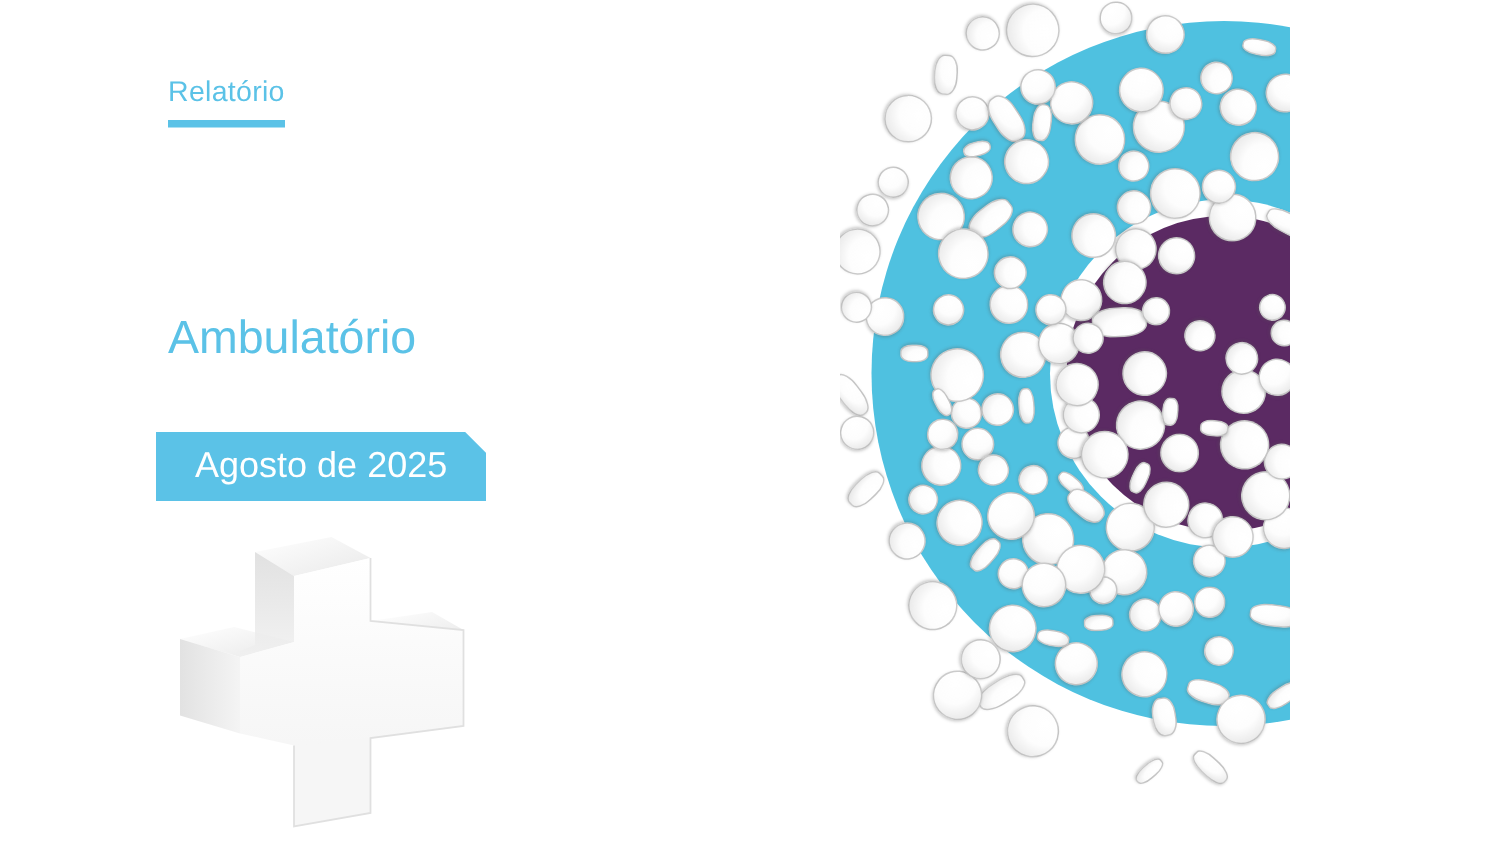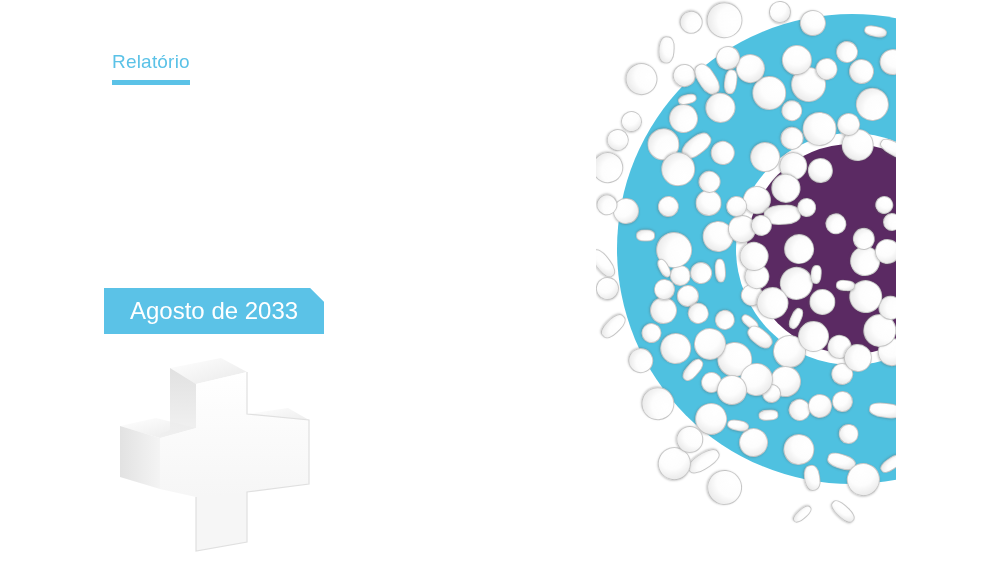--- a/index.html
+++ b/index.html
@@ -9,21 +9,20 @@
   }
   body {
     font-family: "Liberation Sans", sans-serif;
   }
   .cover {
     position: relative;
     width: 860px;
     height: 563px;
     background: #ffffff;
     overflow: hidden;
-    padding-left: 36px;
   }
 
   
   .graphic {
     position: absolute;
     top: 0;
     right: 0;
     width: 300px;
     height: 563px;
     overflow: hidden;
@@ -275,22 +274,23 @@
         <div class="pill" style="left:143.8px;top:242.0px;width:26.6px;height:26.6px;border-radius:50%;transform:rotate(113deg);"></div>
         <div class="pill" style="left:24.5px;top:110.9px;width:18.9px;height:18.9px;border-radius:50%;transform:rotate(24deg);"></div>
       </div>
   </div>
 
   <div class="eyebrow-wrap">
     <div class="eyebrow">Relatório</div>
     <div class="eyebrow-rule"></div>
   </div>
 
-
-  <div class="date-badge">Agosto de 2033</div>
+  <div class="subtitle">Ambulatório</div>
+
+  <div class="date-badge">Agosto de 2025</div>
 
   <div class="cross">
     <svg viewBox="0 0 224 205" width="224" height="205">
       <defs>
         <linearGradient id="gFront" x1="0" y1="0" x2="0" y2="1">
           <stop offset="0" stop-color="#ffffff"></stop>
           <stop offset="1" stop-color="#f2f2f2"></stop>
         </linearGradient>
         <linearGradient id="gTop" x1="0" y1="0" x2="1" y2="1">
           <stop offset="0" stop-color="#ffffff"></stop>

